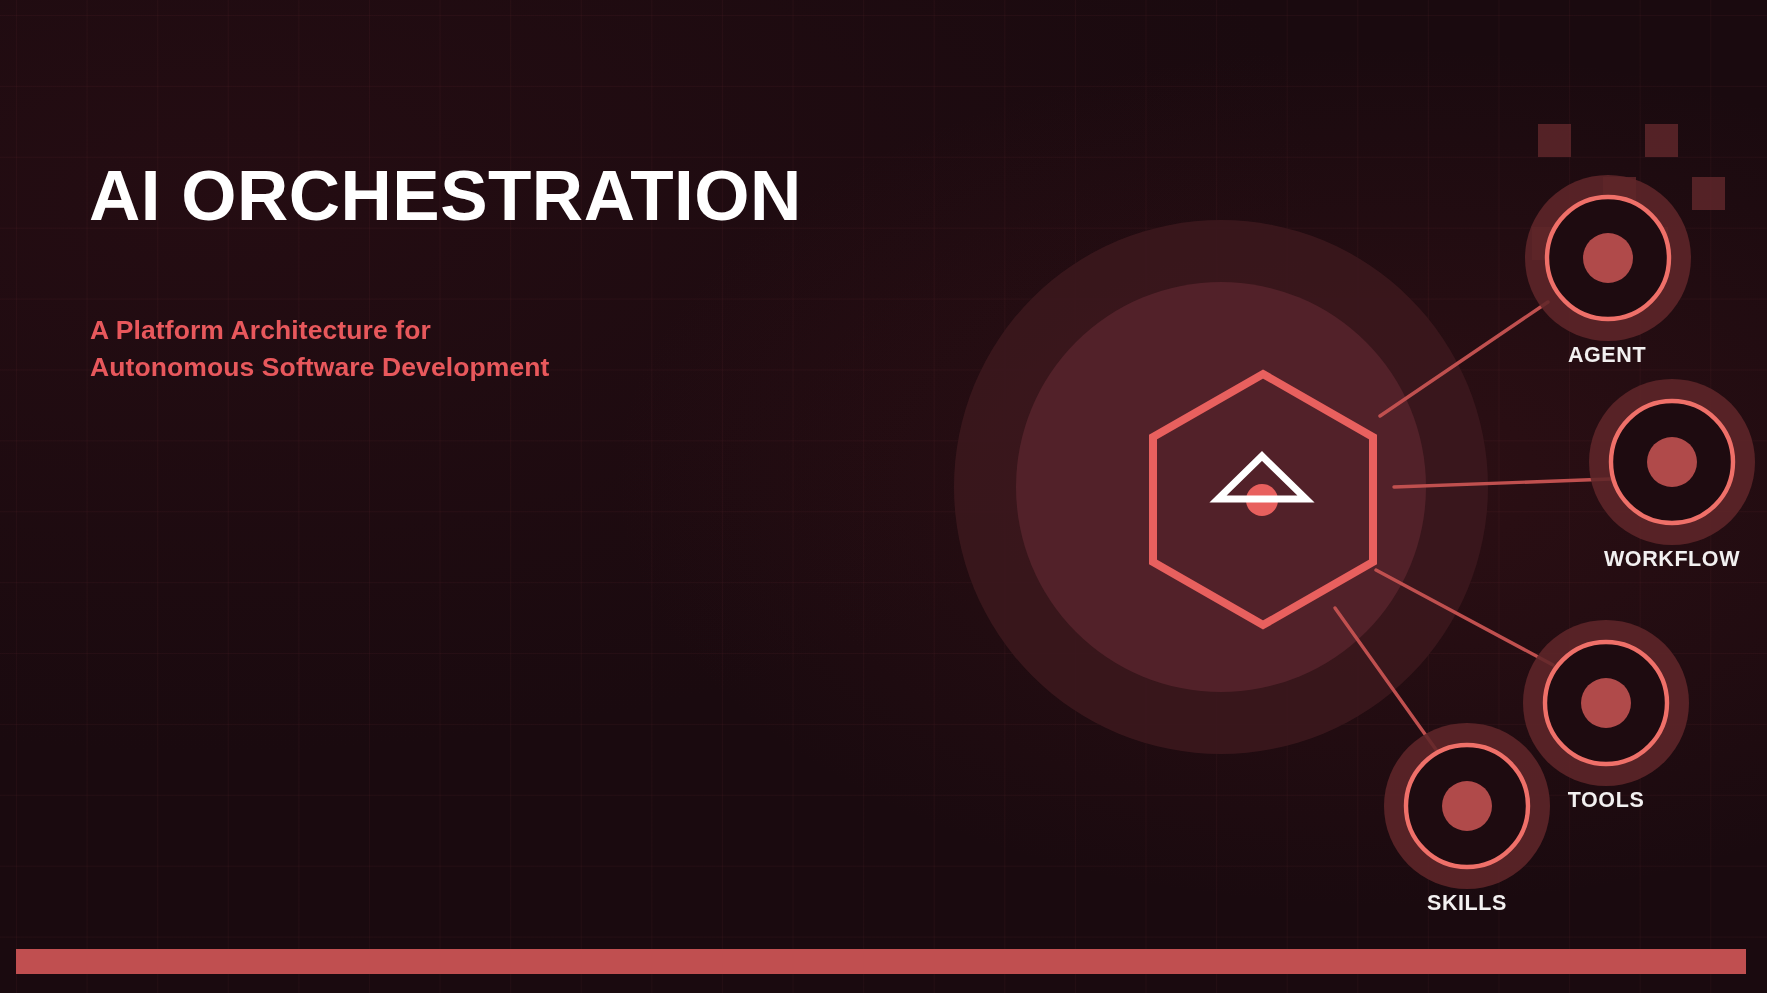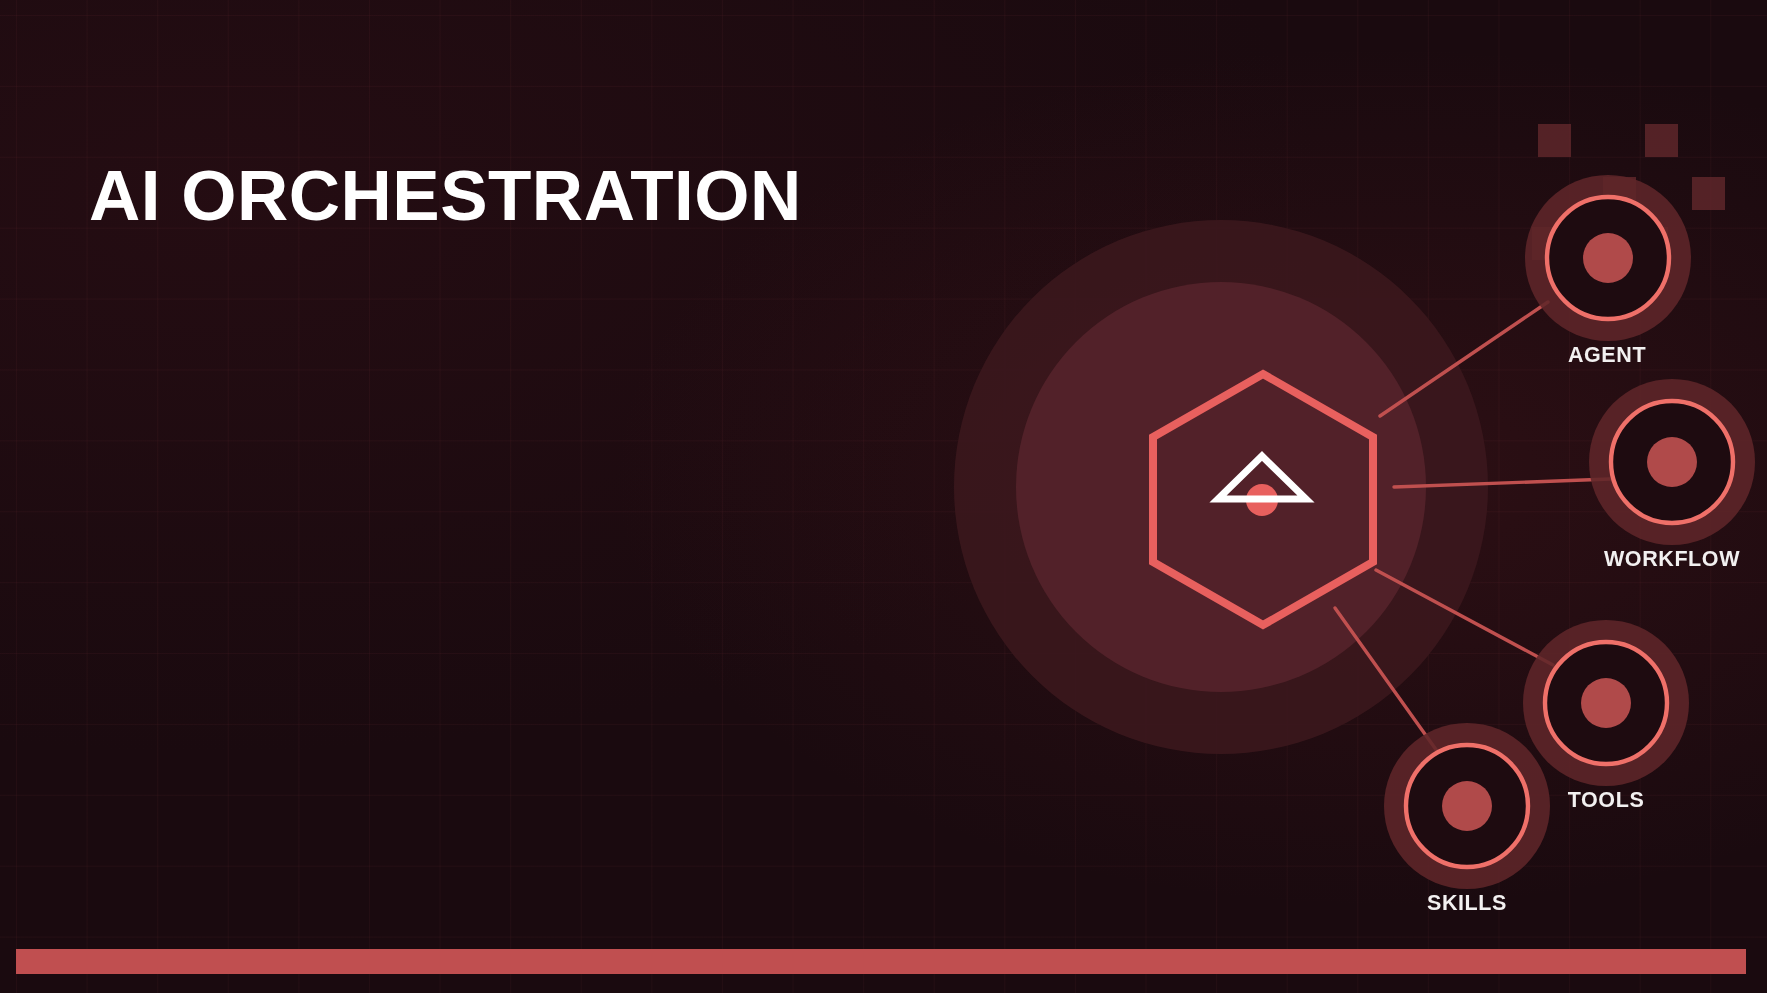--- a/index.html
+++ b/index.html
@@ -101,20 +101,24 @@
 <body>
 
 <div id="slide">
 
   <div id="bg-base"></div>
   <div id="bg-vignette"></div>
   <div id="bg-grid"></div>
 
   <div id="text-block">
     <h1 id="title">AI ORCHESTRATION</h1>
+    <p id="subtitle">
+      <span class="sub-line">A Platform Architecture for</span>
+      <span class="sub-line">Autonomous Software Development</span>
+    </p>
   </div>
 
   <svg id="diagram" viewBox="0 0 1767 993">
 
     <g>
       <circle cx="1221" cy="487" r="267" fill="#3a171c" opacity="0.95"></circle>
       <circle cx="1221" cy="487" r="205" fill="#53222a" opacity="0.95"></circle>
     </g>
 
     <g stroke="#c0504f" stroke-width="3.4" fill="none" stroke-linecap="round">

